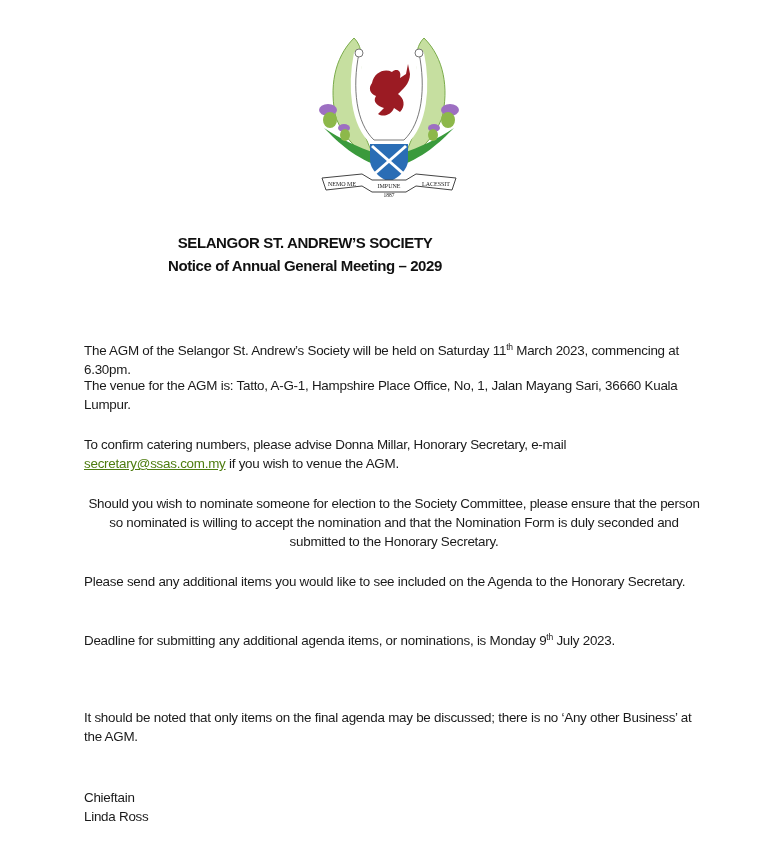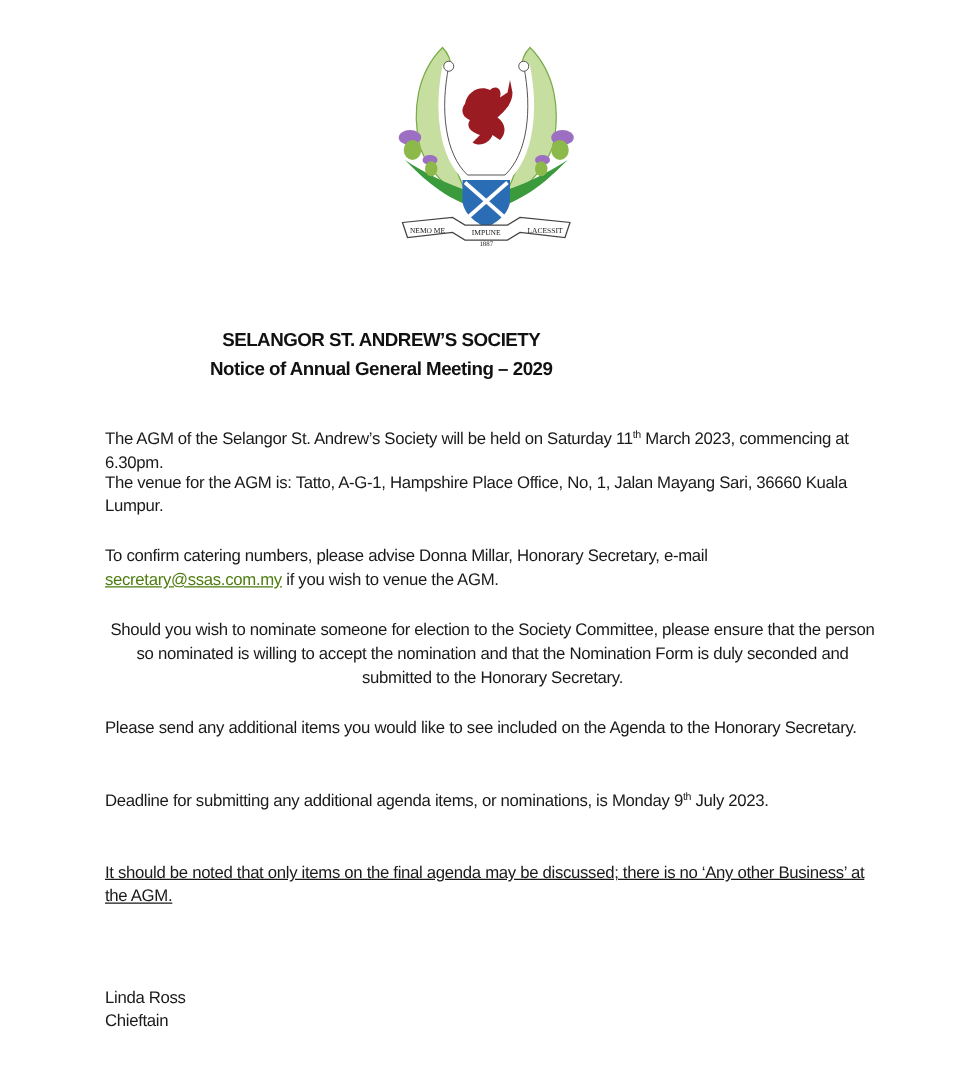--- a/index.html
+++ b/index.html
@@ -24,21 +24,20 @@
     }
     .heading {
       position: absolute;
       left: 0;
       width: 610px;
       text-align: center;
       font-weight: bold;
       font-size: 15px;
       letter-spacing: -0.4px;
       color: #111;
-      margin-top: 30px;
     }
     .heading.line1 { top: 234px; }
     .heading.line2 { top: 257px; }
     .para {
       position: absolute;
       left: 84px;
       width: 620px;
       font-size: 13.4px;
       line-height: 19px;
       letter-spacing: -0.25px;
@@ -53,21 +52,21 @@
       color: #4d7c0f;
       text-decoration: underline;
       cursor: pointer;
     }
     #p1 { top: 317px; margin-top: 24px; }
     #p2 { top: 376px; }
     #p3 { top: 435px; }
     #p4 { top: 494px; text-align: center; }
     #p5 { top: 572px; }
     #p6 { top: 631px; }
-    #p7 { top: 688px; text-decoration: underline; }
+    #p7 { top: 708px; }
     #sig { top: 788px; }
   </style>
 </head>
 <body>
 
 <svg class="crest" viewBox="0 0 150 170" xmlns="http://www.w3.org/2000/svg">
 
   <path d="M40 10 C20 30 15 60 22 90 C30 110 45 125 62 132 C50 110 40 80 45 50 C48 35 50 20 40 10 Z" fill="#c6dfa0" stroke="#7aab4a" stroke-width="1"></path>
   <path d="M110 10 C130 30 135 60 128 90 C120 110 105 125 88 132 C100 110 110 80 105 50 C102 35 100 20 110 10 Z" fill="#c6dfa0" stroke="#7aab4a" stroke-width="1"></path>
 
@@ -116,15 +115,15 @@
 
 <div class="para" id="p4">Should you wish to nominate someone for election to the Society Committee, please ensure that the person so nominated is willing to accept the nomination and that the Nomination Form is duly seconded and submitted to the Honorary Secretary.</div>
 
 <div class="para" id="p5">Please send any additional items you would like to see included on the Agenda to the Honorary Secretary.</div>
 
 <div class="para" id="p6"><span>Deadline for submitting any additional agenda items, or nominations, is Monday 9</span><sup>th</sup><span> July 2023.</span></div>
 
 <div class="para" id="p7">It should be noted that only items on the final agenda may be discussed; there is no ‘Any other Business’ at the AGM.</div>
 
 <div class="para" id="sig">
+  <div>Chieftain</div>
   <div>Linda Ross</div>
-  <div>Chieftain</div>
 </div>
 
 </body></html>

